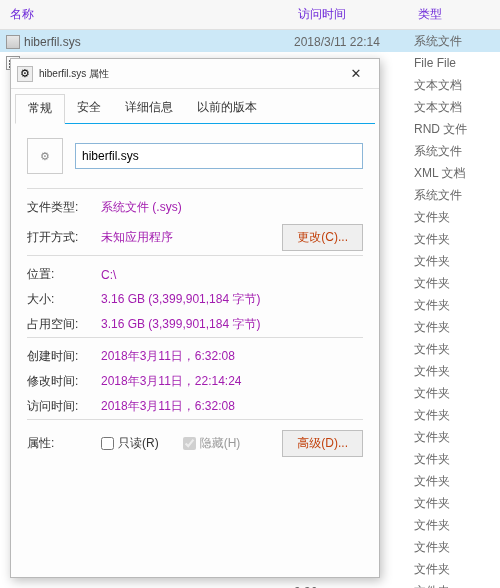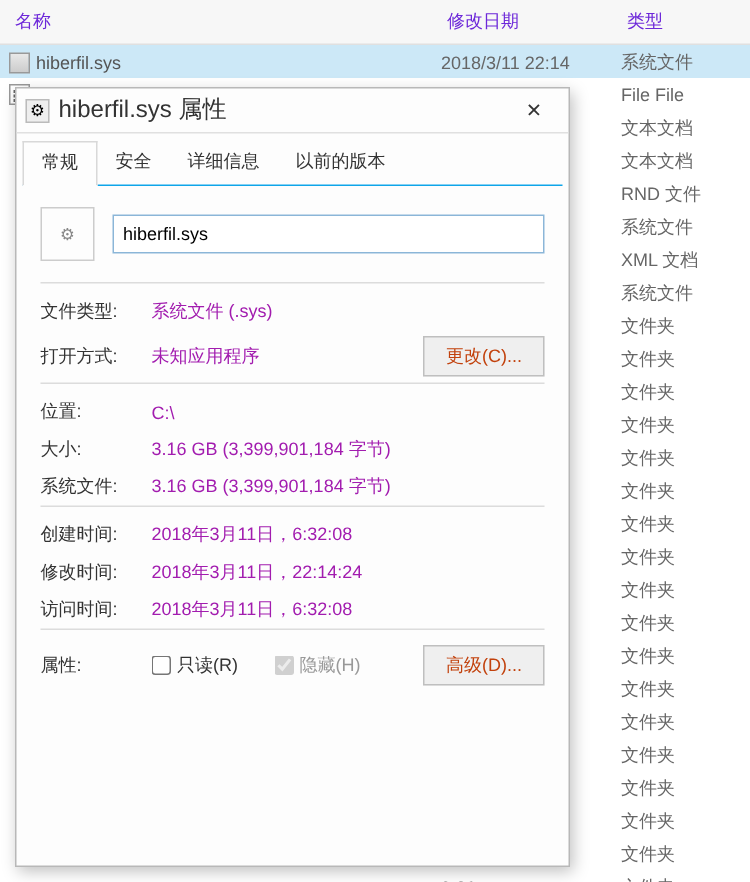--- a/index.html
+++ b/index.html
@@ -13,21 +13,21 @@
   .row .name { display: flex; gap: 4px; align-items: center; }
   .row .ico { width: 14px; height: 14px; display: inline-block; }
   .ico-sys { background: linear-gradient(#e8e8e8,#ccc); border:1px solid #999; }
   .ico-dmp { background: #fff; border:1px solid #999; position:relative; }
   .ico-dmp::after { content:""; position:absolute; left:2px; right:2px; top:3px; height:2px; background:#666; box-shadow:0 3px 0 #666,0 6px 0 #666; }
   .row .date, .row .type { color: #666; }
 
   .dialog { position: absolute; left: 10px; top: 58px; width: 370px; height: 520px; background: #fdfdfd; border: 1px solid #b8b8b8; box-shadow: 2px 3px 10px rgba(0,0,0,0.25); }
   .titlebar { height: 30px; display: flex; align-items: center; padding: 0 6px; border-bottom: 1px solid #e0e0e0; }
   .titlebar .ticon { width: 16px; height: 16px; background:#eee; border:1px solid #bbb; margin-right: 6px; display:inline-flex; align-items:center; justify-content:center; }
-  .titlebar .ttl { flex:1; font-size: 16px; color:#333; }
+  .titlebar .ttl { flex:1; font-size: 10px; color:#333; }
   .titlebar .close { width: 34px; height: 24px; display:flex; align-items:center; justify-content:center; color:#333; font-size:13px; }
 
   .tabs { display:flex; border-bottom:1px solid #0ea5e9; margin: 4px 4px 0 4px; font-size:12px; }
   .tab { padding: 5px 12px 6px; color:#333; position:relative; top:1px; }
   .tab.active { border:1px solid #d8d8d8; border-bottom:1px solid #fdfdfd; background:#fdfdfd; }
 
   .panel { padding: 14px 16px; font-size:12px; color:#333; }
   .headrow { display:flex; gap:12px; align-items:center; margin-bottom:14px; }
   .bigicon { width:36px; height:36px; border:1px solid #ccc; display:flex; align-items:center; justify-content:center; color:#888; }
   .fname { flex:1; height:26px; border:1px solid #8bb6d8; padding:3px 6px; font-size:12px; background:#fff; }
@@ -43,21 +43,21 @@
   .cb input { width:13px; height:13px; }
   .cb.dis { color:#999; }
   .gear { font-size:11px; }
 </style>
 </head>
 <body>
 
 <div class="file-list">
   <div class="list-header">
     <span>名称</span>
-    <span>修改日期</span>
+    <span>访问时间</span>
     <span>类型</span>
   </div>
   <div class="list-body" id="list-body">
       <div class="row selected">
         <div class="name">
           <span class="ico ico-sys"></span>
           <span>hiberfil.sys</span>
         </div>
         <div class="date">2018/3/11 22:14</div>
         <div class="type">系统文件</div>
@@ -224,21 +224,21 @@
       <button class="btn">更改(C)...</button>
     </div>
     <hr class="hr">
     <div class="kv">
       <div class="k">位置:</div>
       <div class="v">C:\</div>
         <div></div>
       <div class="k">大小:</div>
       <div class="v">3.16 GB (3,399,901,184 字节)</div>
         <div></div>
-      <div class="k">系统文件:</div>
+      <div class="k">占用空间:</div>
       <div class="v">3.16 GB (3,399,901,184 字节)</div>
         <div></div>
     </div>
     <hr class="hr">
     <div class="kv">
       <div class="k">创建时间:</div>
       <div class="v">2018年3月11日，6:32:08</div>
         <div></div>
       <div class="k">修改时间:</div>
       <div class="v">2018年3月11日，22:14:24</div>

